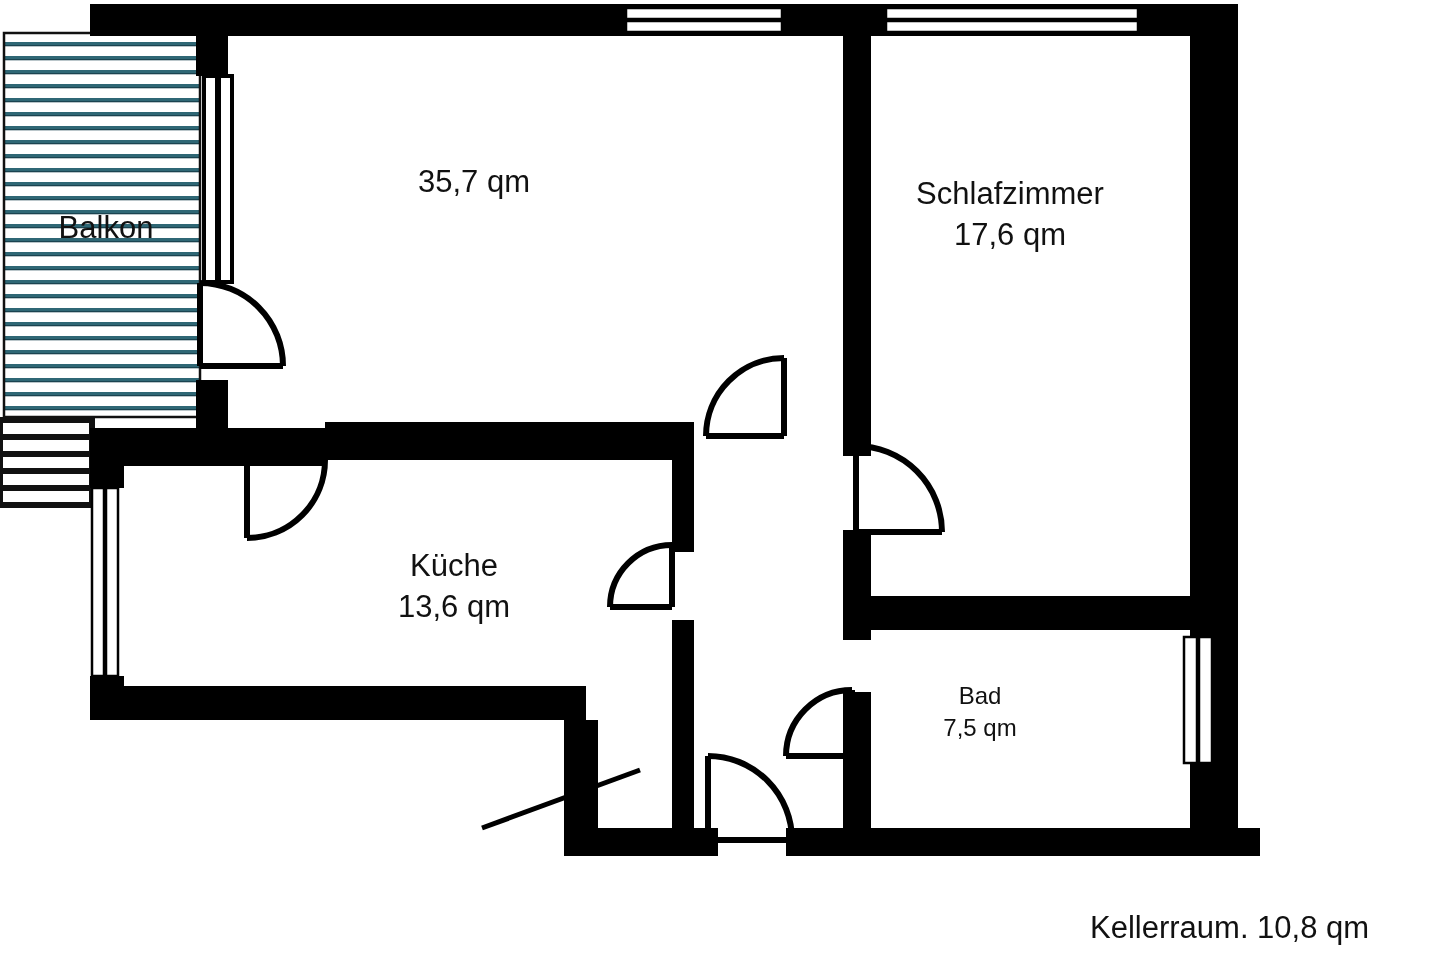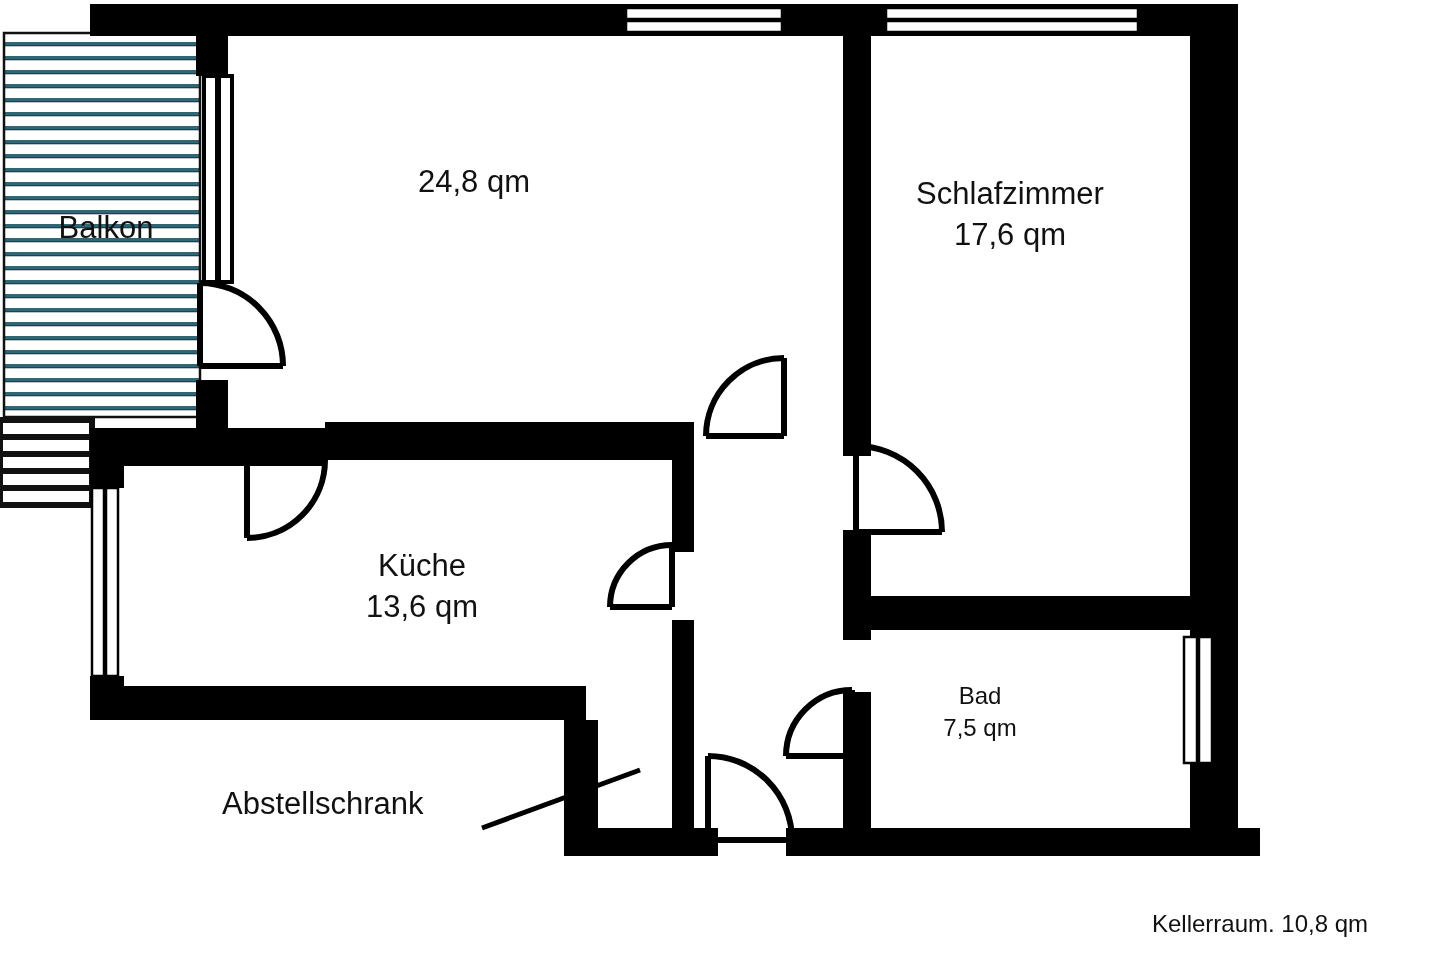--- a/index.html
+++ b/index.html
@@ -33,32 +33,32 @@
     white-space: nowrap;
     pointer-events: none;
   }
   .room-label .name,
   .room-label .area {
     display: block;
     font-weight: 400;
   }
   .lbl-wohnzimmer { left: 268px; top: 162px; width: 412px; font-size: 31px; }
   .lbl-schlafzimmer { left: 800px; top: 174px; width: 420px; font-size: 31px; }
-  .lbl-kueche { left: 216px; top: 546px; width: 412px; font-size: 31px; }
+  .lbl-kueche { left: 248px; top: 546px; width: 412px; font-size: 31px; }
   .lbl-diele { left: 640px; top: 540px; width: 250px; font-size: 31px; }
   .lbl-bad { left: 790px; top: 680px; width: 380px; font-size: 24px; }
   .lbl-balkon { left: 0px; top: 208px; width: 212px; font-size: 31px; }
   .lbl-abstell {
     left: 222px; top: 784px; width: 260px;
     font-size: 31px; text-align: left;
   }
   .lbl-keller {
     position: absolute;
     left: 1090px; top: 910px; width: 340px;
-    font-size: 24px; text-align: center;
+    font-size: 31px; text-align: left;
     color: #111111; white-space: nowrap;
     pointer-events: none;
   }
 </style>
 </head>
 <body>
 
 <div id="plan-root">
 
   <svg id="plan-svg" viewBox="0 0 1440 972" xmlns="http://www.w3.org/2000/svg">
@@ -188,38 +188,37 @@
     </g>
 
     <line x1="482" y1="828" x2="640" y2="770" stroke="#000000" stroke-width="5"></line>
   </svg>
 
   <div class="room-label lbl-balkon">
     <span class="name">Balkon</span>
   </div>
 
   <div class="room-label lbl-wohnzimmer">
-    <span class="area">24,8 qm</span>
+    <span class="area">35,7 qm</span>
   </div>
 
   <div class="room-label lbl-schlafzimmer">
     <span class="name">Schlafzimmer</span>
     <span class="area">17,6 qm</span>
   </div>
 
   <div class="room-label lbl-kueche">
     <span class="name">Küche</span>
     <span class="area">13,6 qm</span>
   </div>
 
 
   <div class="room-label lbl-bad">
     <span class="name">Bad</span>
     <span class="area">7,5 qm</span>
   </div>
 
   <div class="room-label lbl-abstell">
-    <span class="name">Abstellschrank</span>
   </div>
 
   <div class="lbl-keller">Kellerraum. 10,8 qm</div>
 
 </div>
 
 </body></html>

